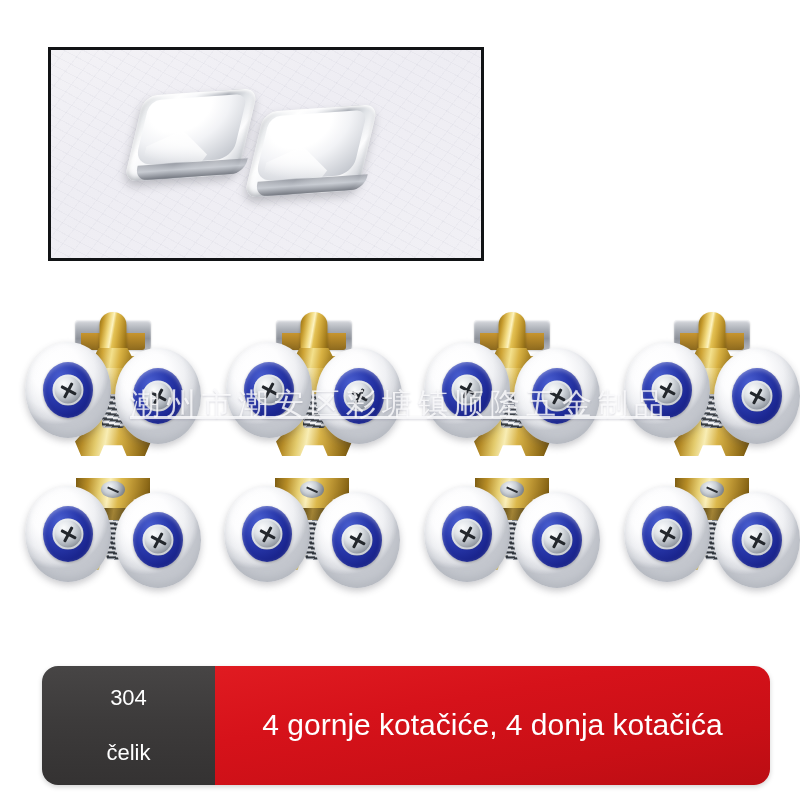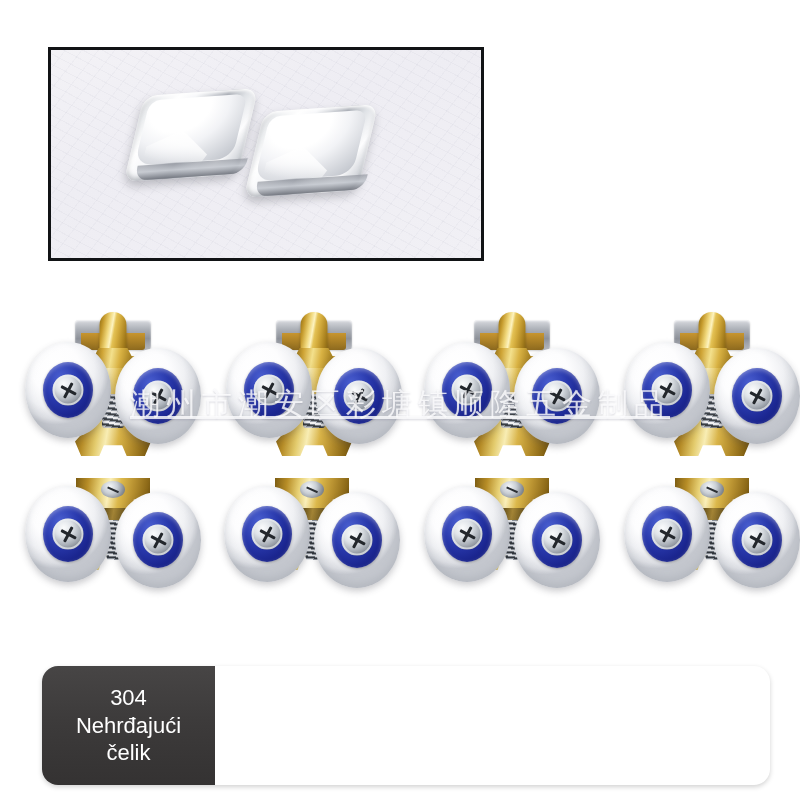--- a/index.html
+++ b/index.html
@@ -547,19 +547,20 @@
     <div class="wheel right" style="top:14px;">
       <div class="ring"></div>
       <div class="hub"></div>
     </div>
   </div>
 
   <div class="banner">
     <div class="banner-left">
       <span>
         <span>304</span><br>
-        <span>Nehrđajući</span><br>
+        <br>
         <span>čelik</span>
       </span>
     </div>
+    <div class="banner-right">4 gornje kotačiće, 4 donja kotačića</div>
   </div>
 
 </div>
 
 </body></html>

